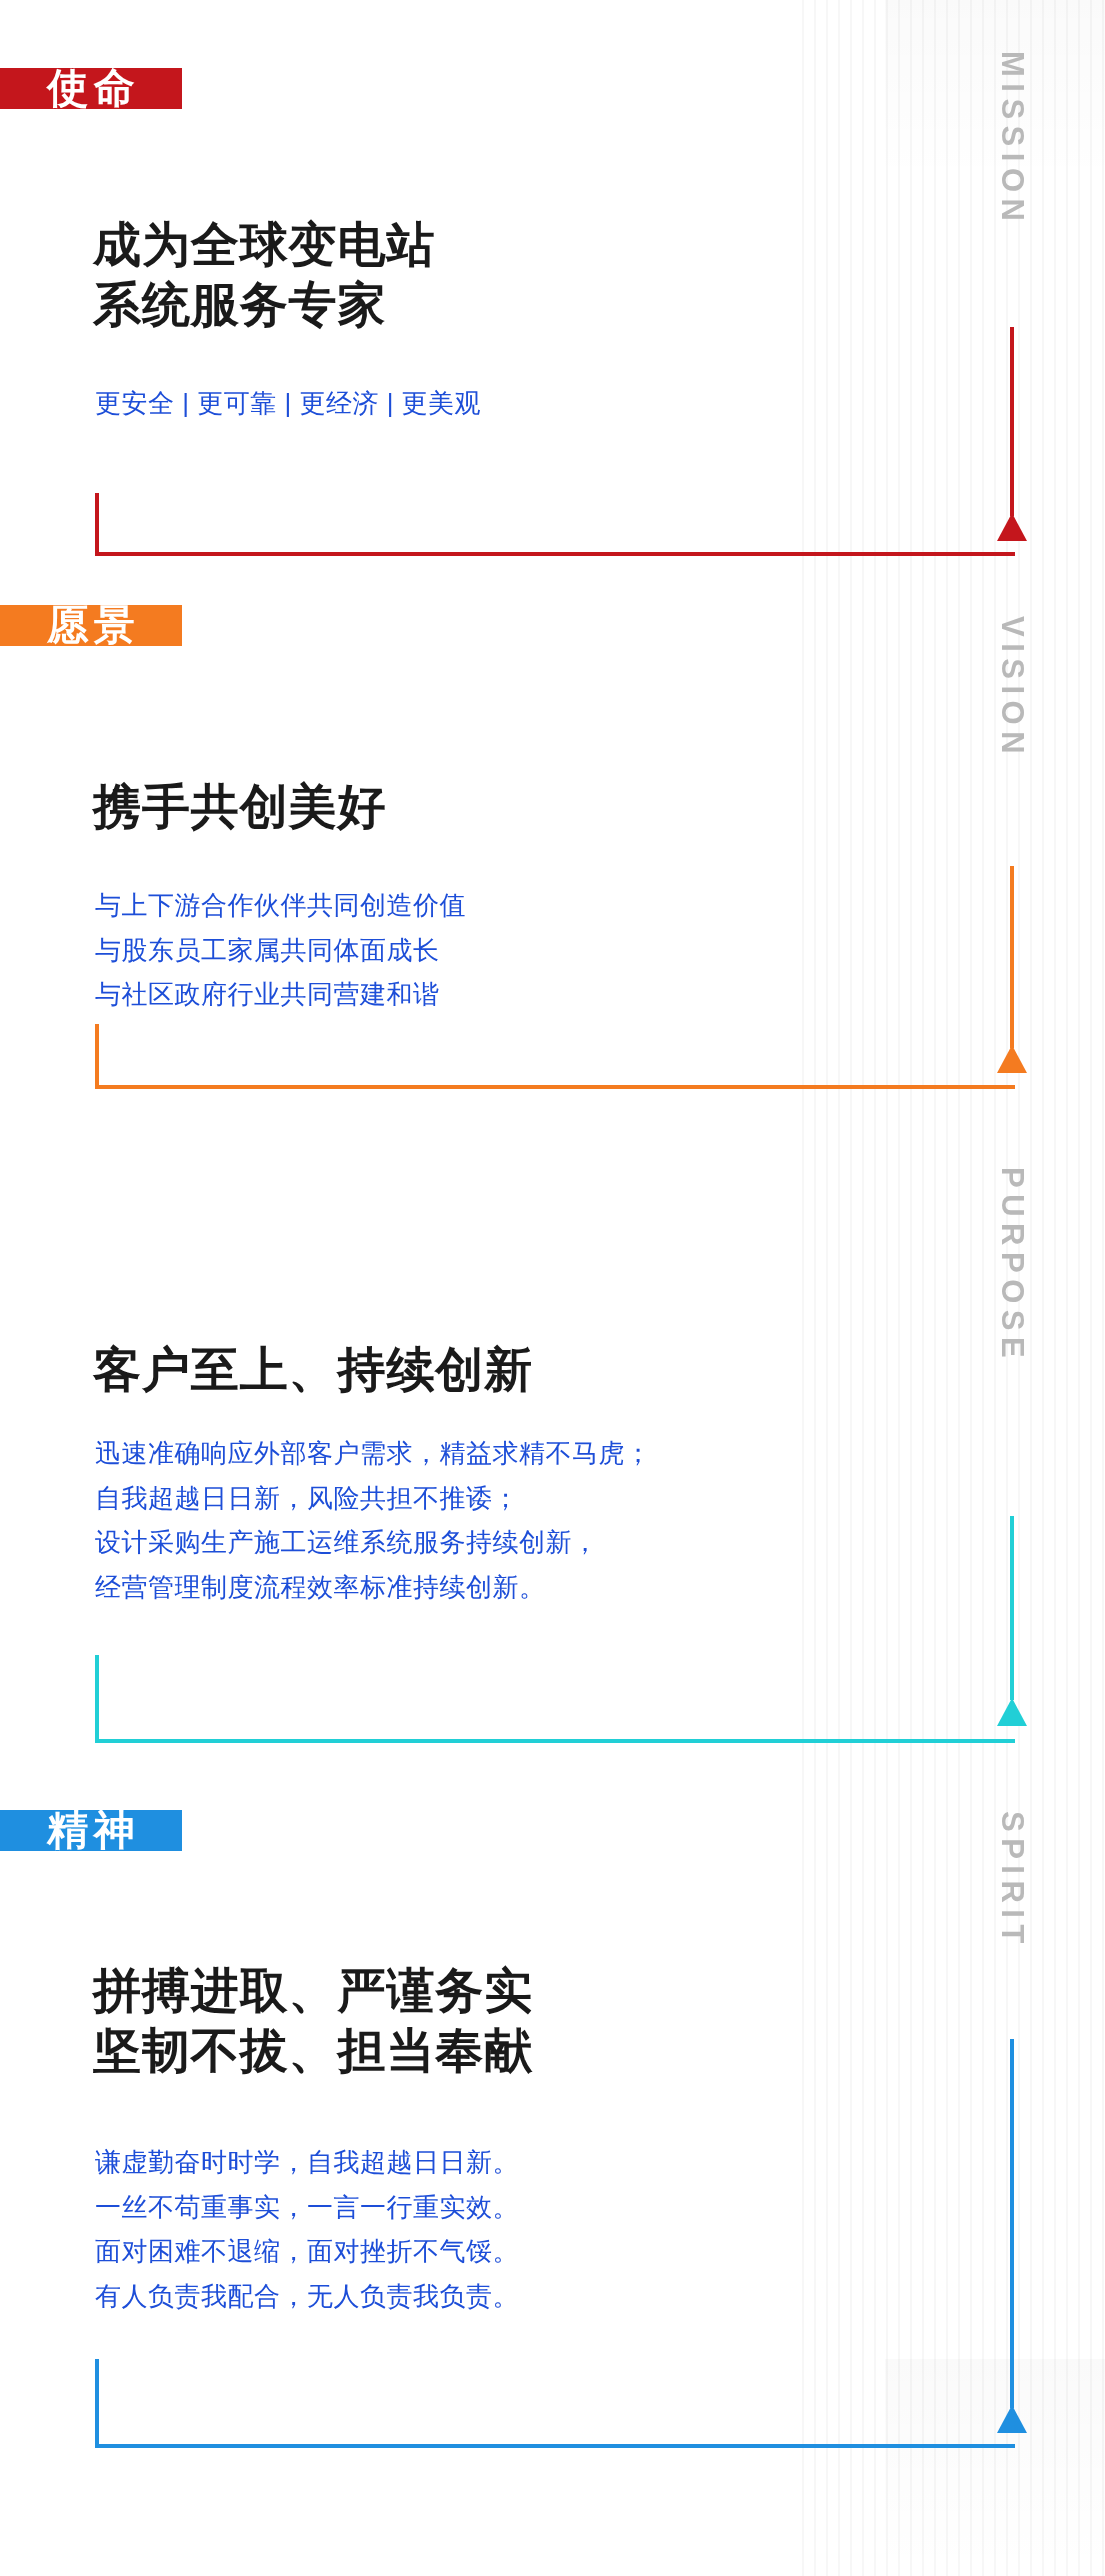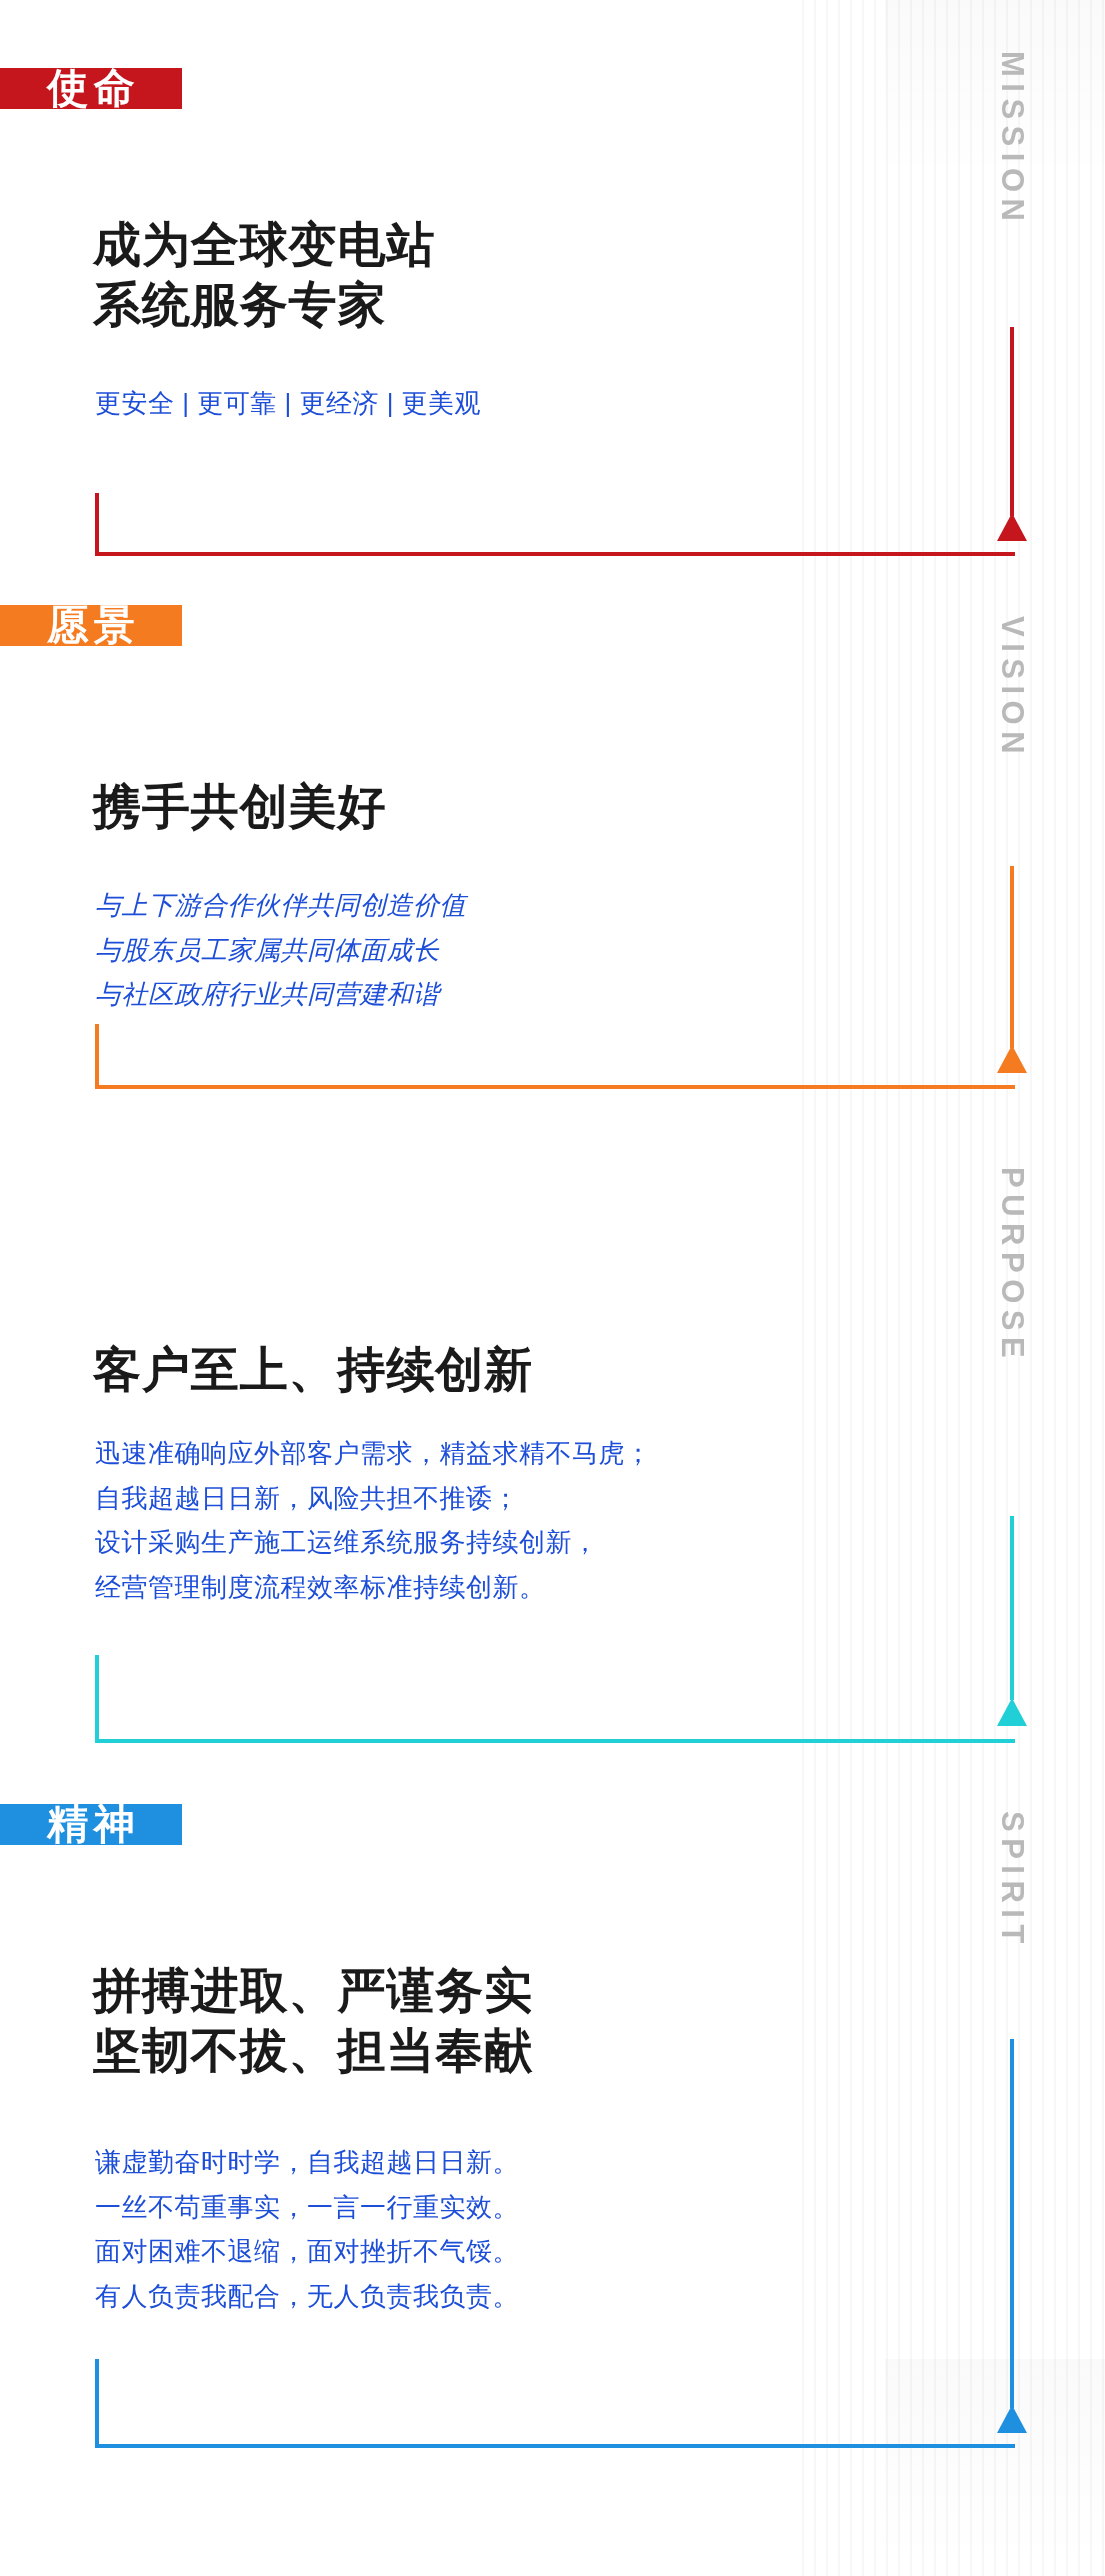--- a/index.html
+++ b/index.html
@@ -182,21 +182,21 @@
   <div class="tag-wrap" style="top:0;border-radius:25px;">
     <div class="tag-main" style="background:#f47b20;">
       <span>愿景</span>
     </div>
     <div class="tag-gap"></div>
     <div class="tag-block" style="background:#f47b20;"></div>
   </div>
 
   <div class="headline" style="top:187px;">携手共创美好</div>
 
-  <div class="body-text" style="top:293px;font-style:italic;">与上下游合作伙伴共同创造价值
+  <div class="body-text" style="top:293px;">与上下游合作伙伴共同创造价值
 与股东员工家属共同体面成长
 与社区政府行业共同营建和谐</div>
 
   <div class="bracket" style="left:95px;top:434px;width:920px;height:65px;">
     <div class="vline" style="background:#f47b20;"></div>
     <div class="hline" style="width:920px;background:#f47b20;"></div>
   </div>
   <div class="arrow" style="left:997px;top:455px;border-bottom:28px solid #f47b20;"></div>
 
   <div class="rail-line" style="left:1010px;top:276px;height:182px;background:#f47b20;"></div>
@@ -222,21 +222,21 @@
     <div class="hline" style="width:920px;background:#21cfd6;"></div>
   </div>
   <div class="arrow" style="left:997px;top:555px;border-bottom:28px solid #21cfd6;"></div>
 
   <div class="rail-line" style="left:1010px;top:373px;height:184px;background:#21cfd6;"></div>
   <div class="rail-label" style="left:997px;top:24px;">PURPOSE</div>
 </div>
 
 <div class="section" style="top:1788px;height:788px;">
 
-  <div class="tag-wrap" style="top:1px;">
+  <div class="tag-wrap" style="top:7px;">
     <div class="tag-main" style="background:#1f8fe0;">
       <span>精神</span>
     </div>
     <div class="tag-gap"></div>
     <div class="tag-block" style="background:#1f8fe0;"></div>
   </div>
 
   <div class="headline" style="top:173px;">拼搏进取、严谨务实
 坚韧不拔、担当奉献</div>
 

